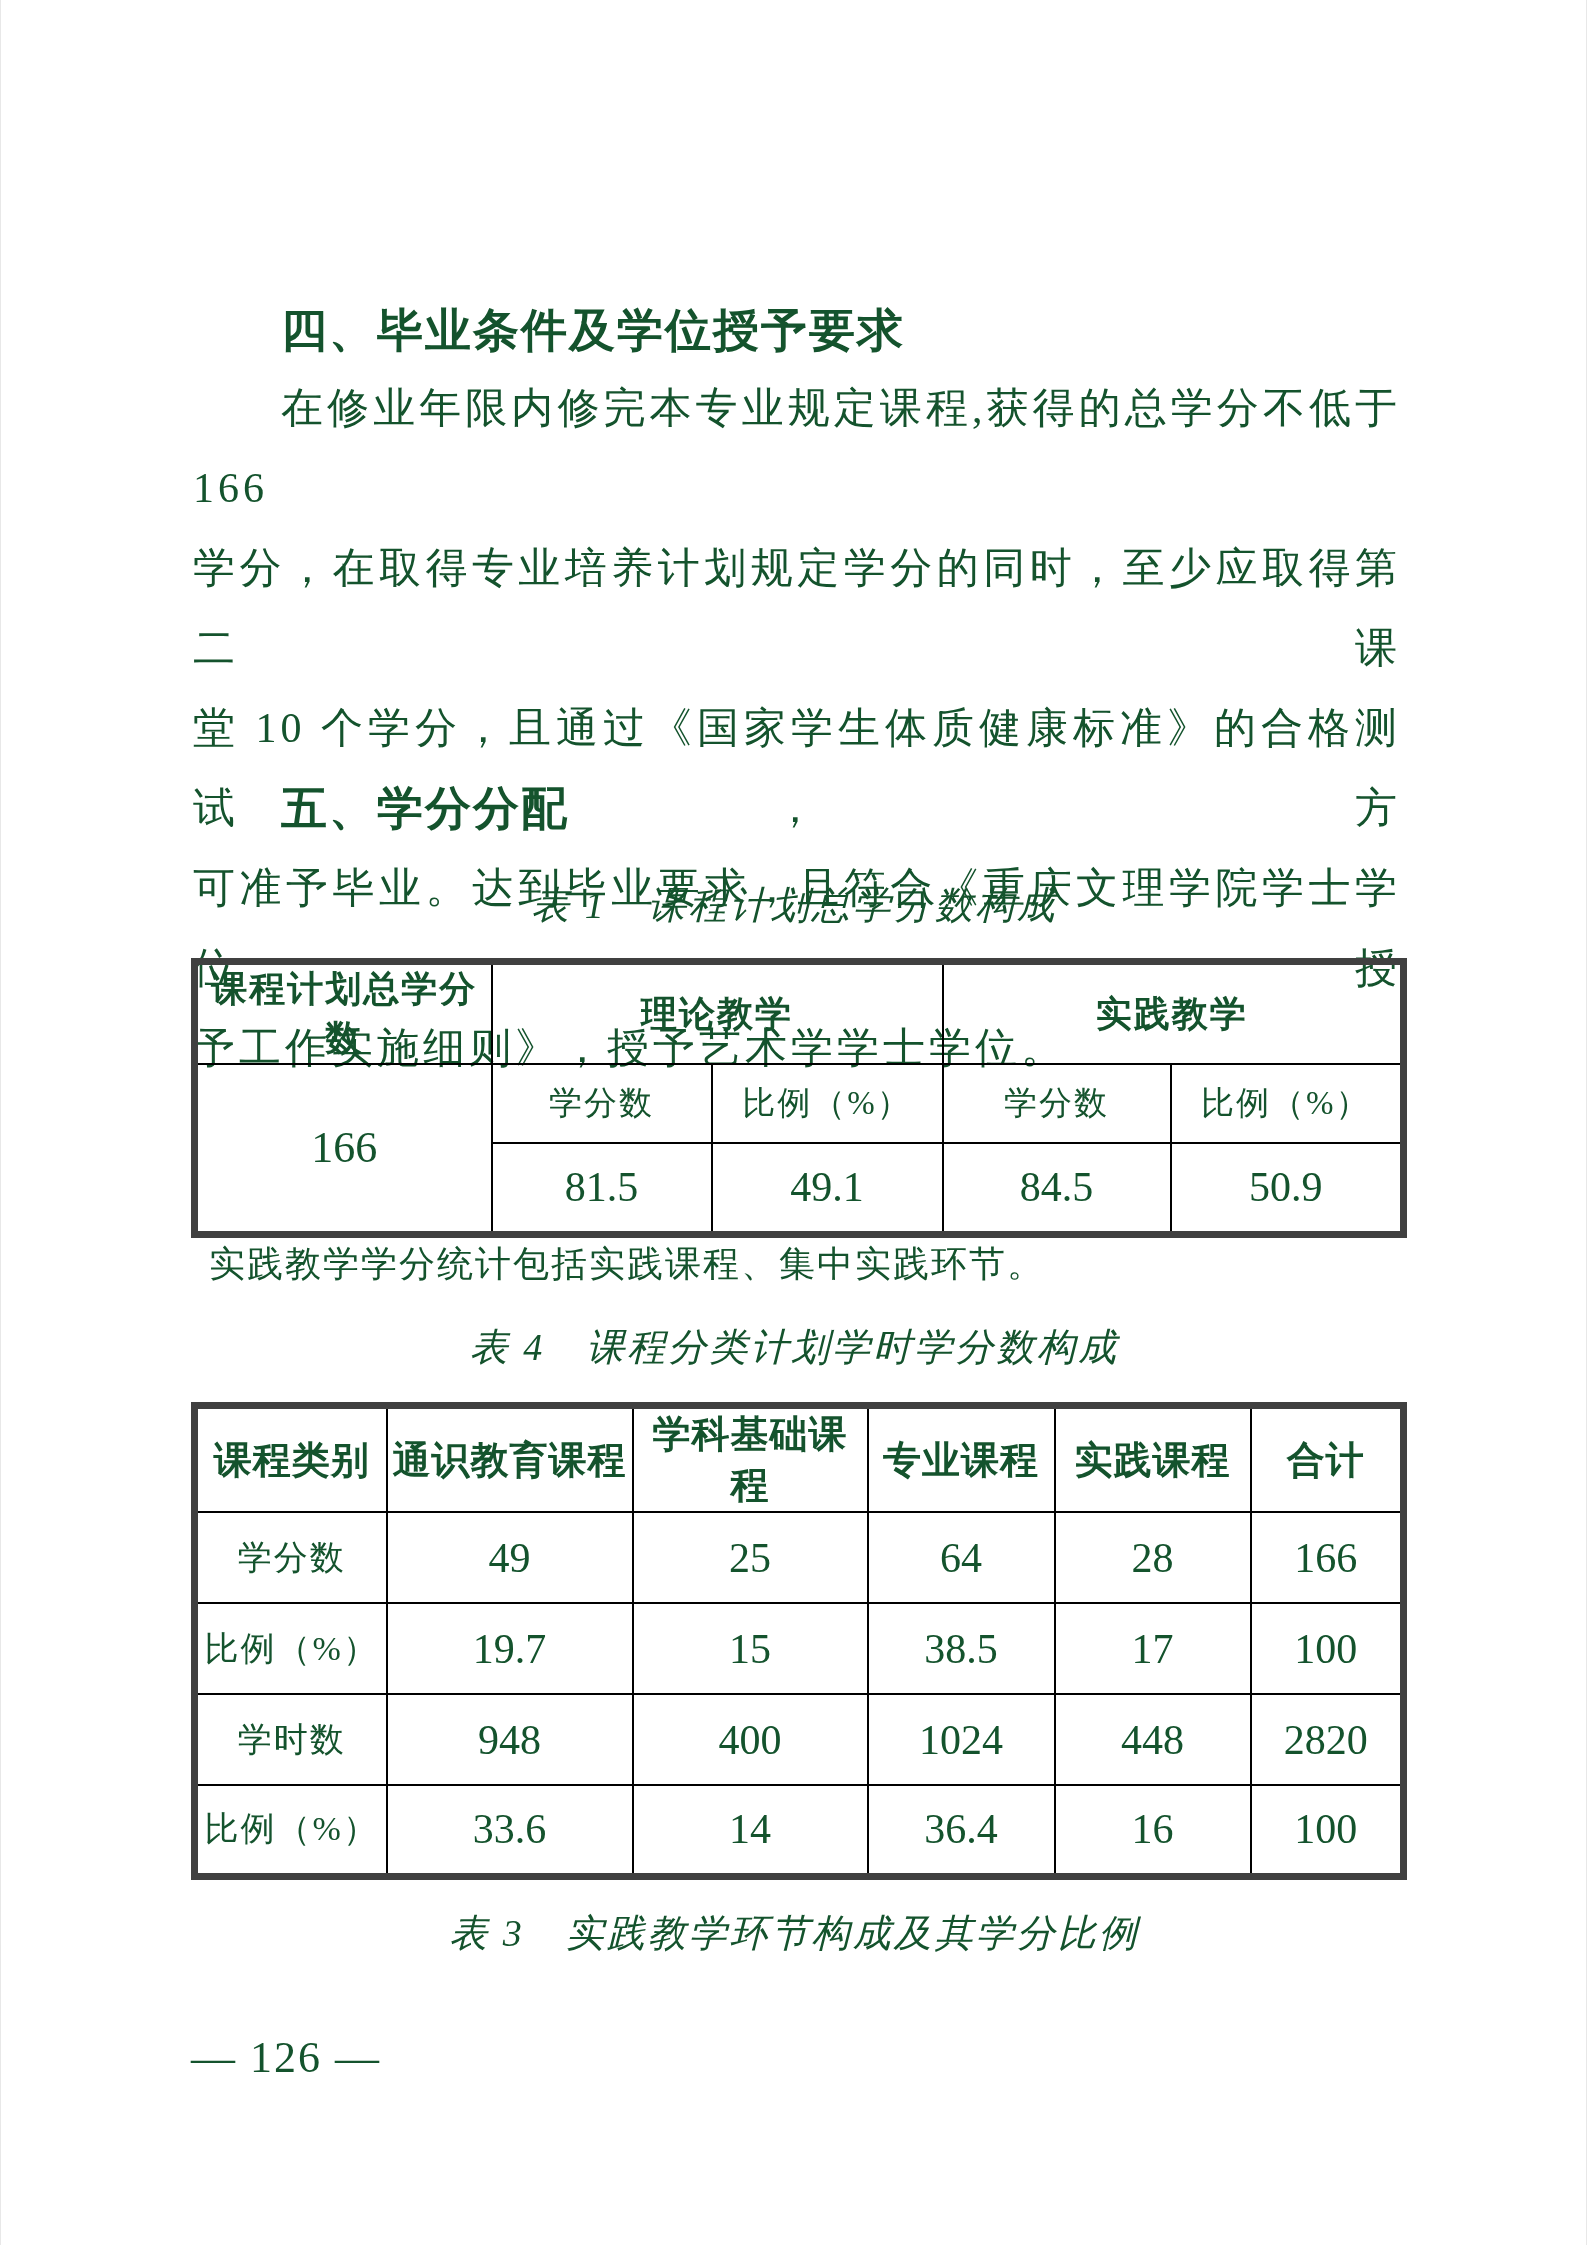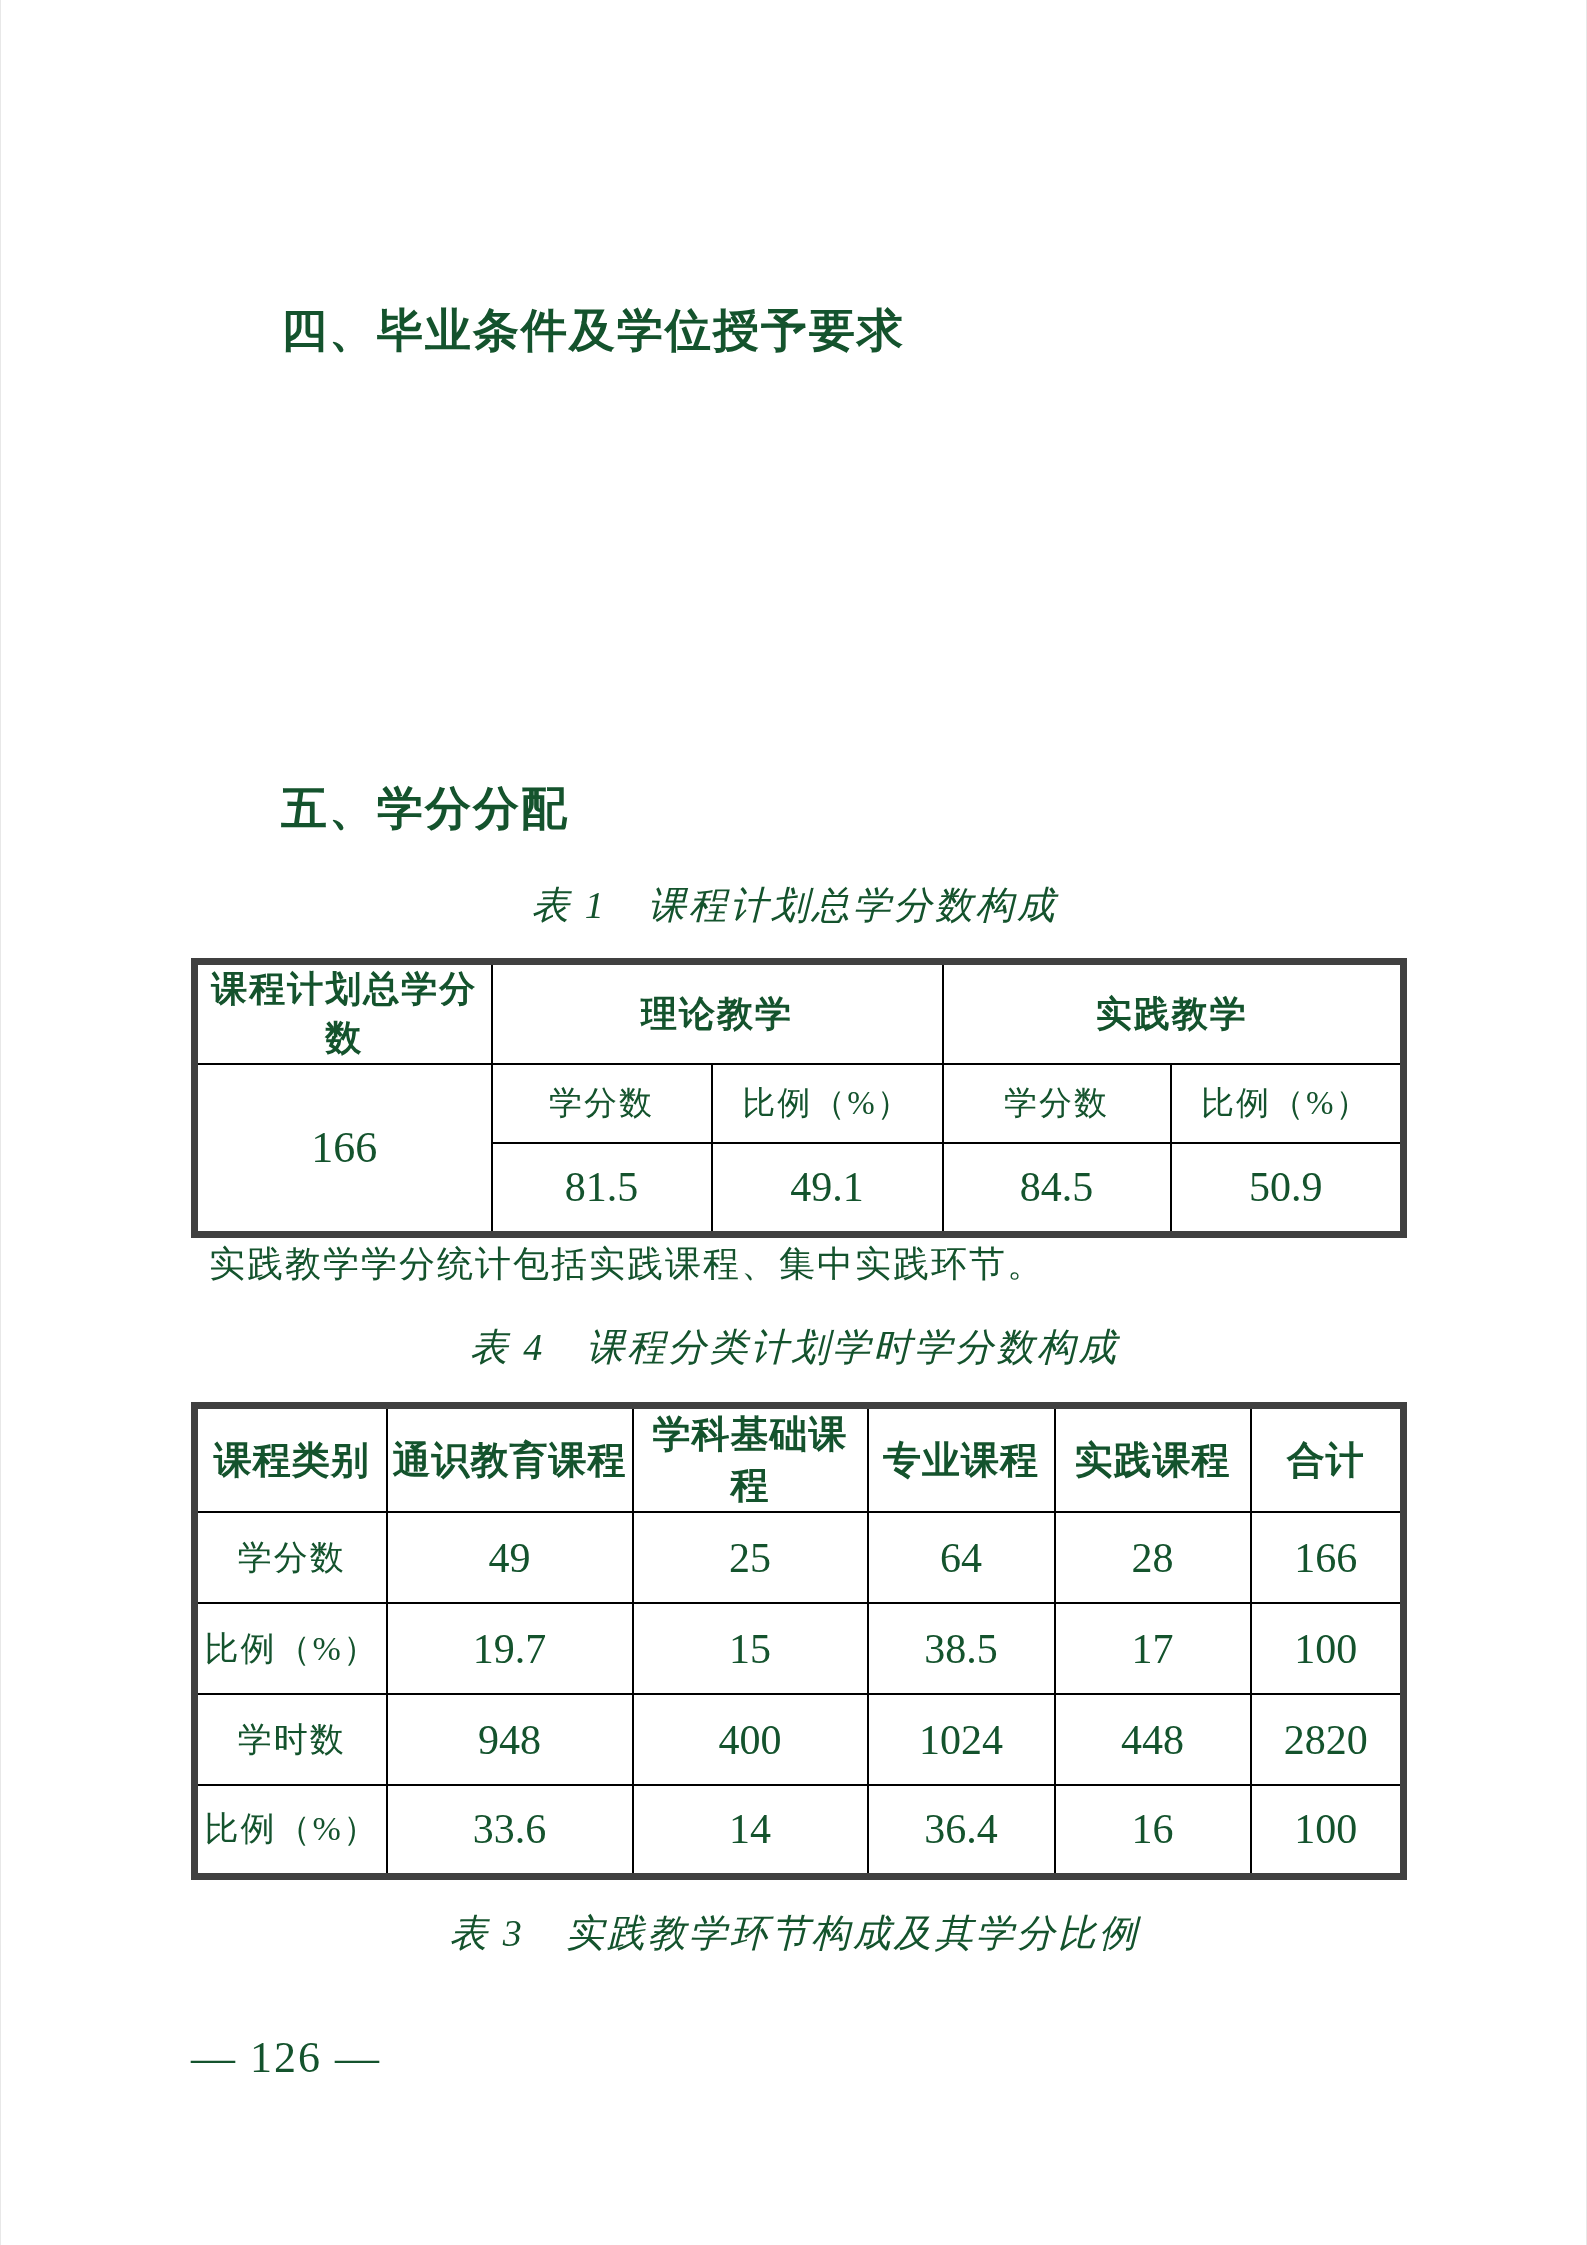--- a/index.html
+++ b/index.html
@@ -77,20 +77,27 @@
     font-size:44px; letter-spacing:2px; white-space:nowrap;
   }
 </style>
 </head>
 <body>
 
 <div class="page">
 
   <div class="sec-heading h4">四、毕业条件及学位授予要求</div>
 
+  <div class="para">
+    <div class="bline indent">在修业年限内修完本专业规定课程,获得的总学分不低于 166</div>
+    <div class="bline">学分，在取得专业培养计划规定学分的同时，至少应取得第二课</div>
+    <div class="bline">堂 10 个学分，且通过《国家学生体质健康标准》的合格测试，方</div>
+    <div class="bline">可准予毕业。达到毕业要求，且符合《重庆文理学院学士学位授</div>
+    <div class="bline last">予工作实施细则》，授予艺术学学士学位。</div>
+  </div>
 
   <div class="sec-heading h5">五、学分分配</div>
 
   <div class="caption c1">表 1　课程计划总学分数构成</div>
 
   <table class="doc-table t1">
     <colgroup>
       <col style="width:297px">
         <col style="width:220px">
         <col style="width:231px">

